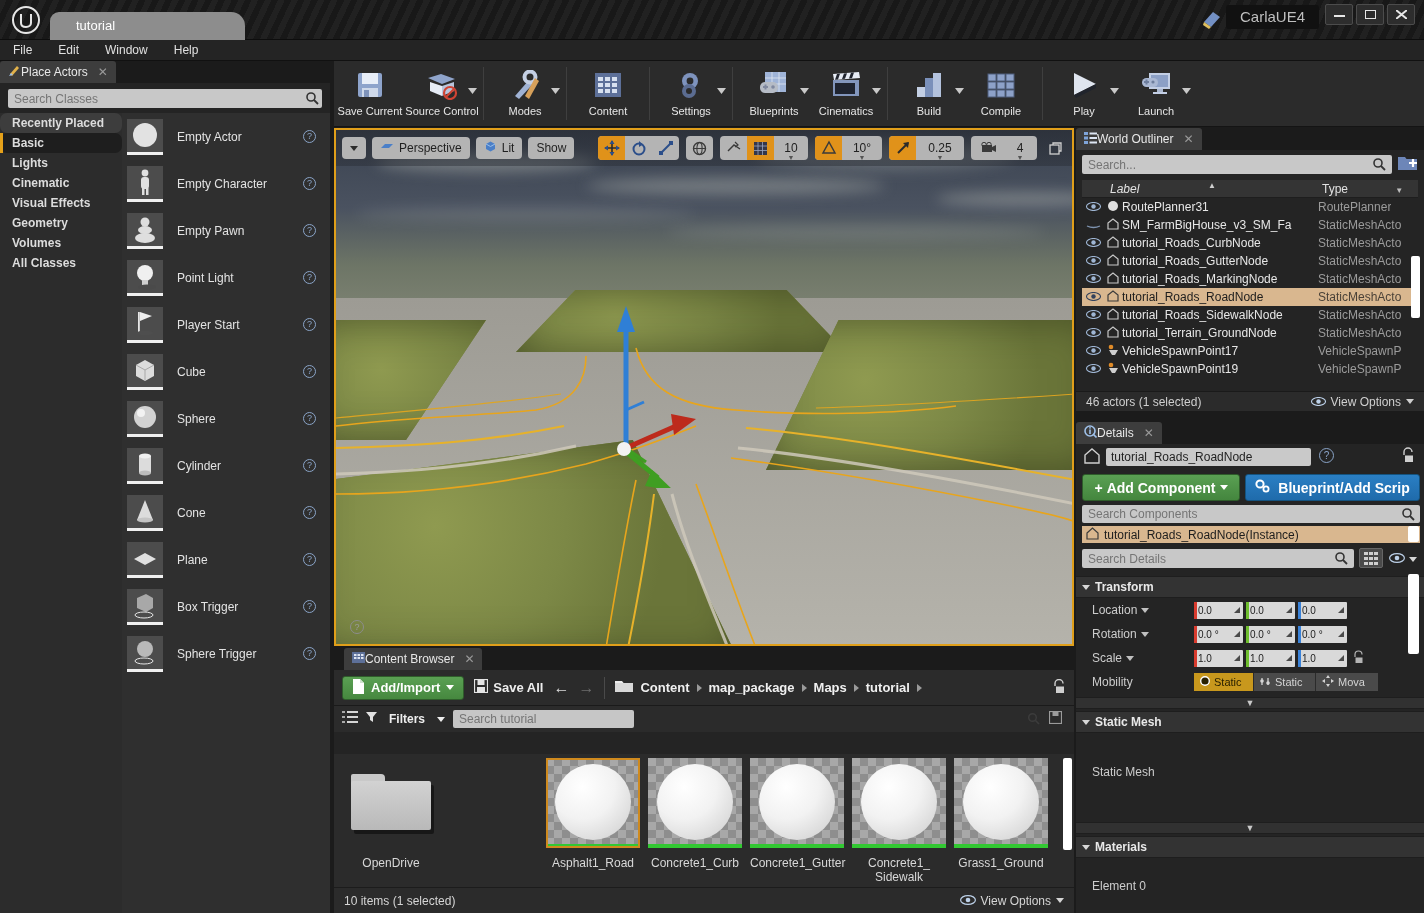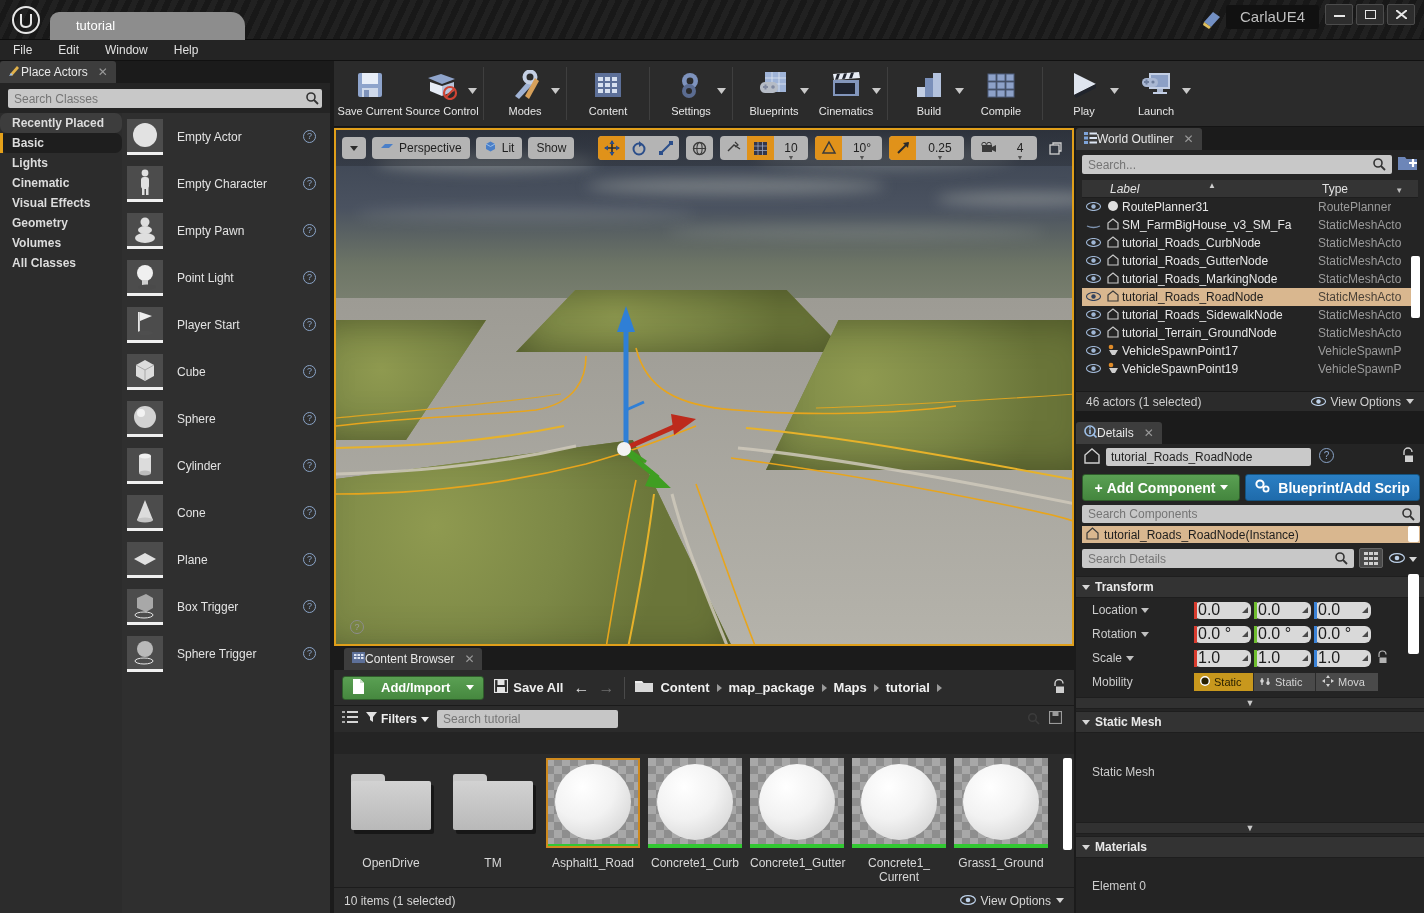--- a/index.html
+++ b/index.html
@@ -124,21 +124,21 @@
   .vnum .dn{ position:absolute; bottom:-1px; font-size:7px; color:#555; }
   #vp-help{ position:absolute; left:14px; bottom:10px; width:14px; height:14px; border:1px solid #8d8d8d;
             border-radius:50%; color:#9a9a9a; font-size:9px; text-align:center; line-height:12px; }
   
   #cbrowser{ position:absolute; left:334px; top:648px; width:740px; height:265px; background:#242424; }
   #cb-tabstrip{ height:22px; background:#1b1b1b; display:flex; align-items:flex-end; padding-left:10px; }
   #cb-toolbar{ height:36px; background:#2b2b2b; display:flex; align-items:center; padding:0 8px; gap:10px;
                border-bottom:1px solid #1a1a1a; }
   #addimport{ height:24px; background:linear-gradient(#5aa053,#46883f); border:1px solid #2f5d2b;
     border-radius:3px; color:#fff; font-size:13px; font-weight:bold; display:flex; align-items:center;
-    gap:16px; padding:0 9px; }
+    gap:6px; padding:0 9px; }
   .cb-btn{ display:flex; align-items:center; gap:5px; font-size:13px; font-weight:bold; color:#eee; }
   .navarrow{ font-size:16px; color:#dcdcdc; }
   .navarrow.dim{ color:#6d6d6d; }
   .crumb{ font-size:13px; font-weight:bold; color:#f0f0f0; }
   .crumb-sep{ color:#9a9a9a; font-size:9px; }
   #cb-filterbar{ height:26px; background:#2b2b2b; display:flex; align-items:center; padding:0 8px; gap:8px; }
   #cb-search{ flex:1; height:18px; background:#c6c6c6; border:none; border-radius:2px;
     color:#5d5d5d; font-size:12px; padding:0 20px 0 6px; font-family:inherit; }
   #cb-assets{ position:absolute; left:0; top:106px; width:740px; height:133px; background:#2b2b2b; overflow:hidden; }
   .asset{ position:absolute; width:94px; top:4px; }
@@ -193,22 +193,22 @@
     border:none; border-radius:2px; color:#5c5c5c; font-size:12px; padding:0 22px 0 6px; font-family:inherit; }
   #d-inst{ position:absolute; left:6px; top:104px; width:338px; height:17px; background:#d9b78f;
     display:flex; align-items:center; font-size:12px; color:#1d1d1d; padding-left:4px; gap:5px; }
   #d-detsearch{ position:absolute; left:6px; top:127px; width:272px; height:19px; background:#c8c8c8;
     border:none; border-radius:2px; color:#5c5c5c; font-size:12px; padding:0 22px 0 6px; font-family:inherit; }
   .sect{ position:absolute; left:0; width:348px; height:22px; background:#333; display:flex; align-items:center;
     padding-left:6px; gap:5px; font-size:12px; font-weight:bold; color:#e9e9e9; border-top:1px solid #1e1e1e;
     border-bottom:1px solid #1e1e1e;}
   .prow{ position:absolute; left:0; width:348px; height:24px; display:flex; align-items:center; }
   .prow .plabel{ width:118px; padding-left:16px; font-size:12px; color:#cdcdcd; display:flex; align-items:center; gap:4px;}
-  .vecfield{ width:57px; height:17px; background:#d9d9d9; border-radius:6px; display:flex; align-items:center;
-    font-size:16px; color:#1c1c1c; padding-left:4px; position:relative; margin-right:3px; }
+  .vecfield{ width:49px; height:17px; background:#d9d9d9; border-radius:1px; display:flex; align-items:center;
+    font-size:10px; color:#1c1c1c; padding-left:4px; position:relative; margin-right:3px; }
   .vecfield:before{ content:""; position:absolute; left:0; top:0; width:3px; height:17px; }
   .vx:before{ background:#d83b2e; } .vy:before{ background:#6fbe2f; } .vz:before{ background:#3a82d8; }
   .vecfield .sp{ position:absolute; right:3px; width:0; height:0; border-left:6px solid transparent;
     border-bottom:6px solid #4a4a4a; }
   .mobgroup{ display:flex; height:18px; }
   .mob{ height:18px; display:flex; align-items:center; gap:4px; padding:0 6px; font-size:11px;
     background:#4a4a4a; color:#d4d4d4; border-right:1px solid #2b2b2b; overflow:hidden; white-space:nowrap;}
   .mob.on{ background:#c8981d; color:#2a2100; }
   .mob.w1{ width:60px; } .mob.w2{ width:62px; } .mob.w3{ width:62px; }
   .divider-h{ position:absolute; left:0; width:348px; height:12px; background:#313131;
@@ -851,21 +851,21 @@
 
   <div id="cb-filterbar">
     <span><svg width="16" height="13">
           <g fill="#d5d5d5">
             <rect x="5" y="0" width="11" height="2"></rect>
             <rect x="5" y="5" width="11" height="2"></rect>
             <rect x="5" y="10" width="11" height="2"></rect>
           </g>
           <path d="M0 1 L3 1 M0 6 L3 6 M0 11 L3 11" stroke="#d5d5d5" stroke-width="1.4"></path>
         </svg></span>
-    <span style="display:flex;align-items:center;gap:4px;font-size:12px;font-weight:bold;color:#eee;">
+    <span style="display:flex;align-items:center;gap:12px;font-size:12px;font-weight:bold;color:#eee;">
       <span><svg width="11" height="11">
             <path d="M0 0 H11 L7 5 V10 L4 8 V5 Z" fill="#e2e2e2"></path>
           </svg></span>
       <span>Filters</span>
       <span class="tri tri-d"></span>
     </span>
     <div style="flex:1;position:relative;">
       <input id="cb-search" placeholder="Search tutorial" style="">
       <span style="position:absolute;right:26px;top:2px;">
         <svg width="13" height="13">
@@ -885,29 +885,20 @@
   <div id="cb-assets">
     <div class="asset" style="left:10px;">
       <div class="abox">
         <div class="folder">
             <div class="tabf"></div>
             <div class="body"></div>
           </div>
       </div>
       <div class="aname">OpenDrive</div>
     </div>
-    <div class="asset" style="left:112px;">
-      <div class="abox">
-        <div class="folder">
-            <div class="tabf"></div>
-            <div class="body"></div>
-          </div>
-      </div>
-      <div class="aname">TM</div>
-    </div>
     <div class="asset" style="left:212px;">
       <div class="abox">
         <div class="matthumb sel">
             <div class="ball"></div>
           </div>
       </div>
       <div class="aname">Asphalt1_Road</div>
     </div>
     <div class="asset" style="left:314px;">
       <div class="abox">
@@ -925,21 +916,21 @@
       </div>
       <div class="aname">Concrete1_Gutter</div>
     </div>
     <div class="asset" style="left:518px;">
       <div class="abox">
         <div class="matthumb">
             <div class="ball"></div>
           </div>
       </div>
       <div class="aname" style="white-space:pre-line;">Concrete1_
-Current</div>
+Sidewalk</div>
     </div>
     <div class="asset" style="left:620px;">
       <div class="abox">
         <div class="matthumb">
             <div class="ball"></div>
           </div>
       </div>
       <div class="aname">Grass1_Ground</div>
     </div>
     <div class="scroll-v" style="right:2px;top:4px;width:9px;height:92px;"></div>

